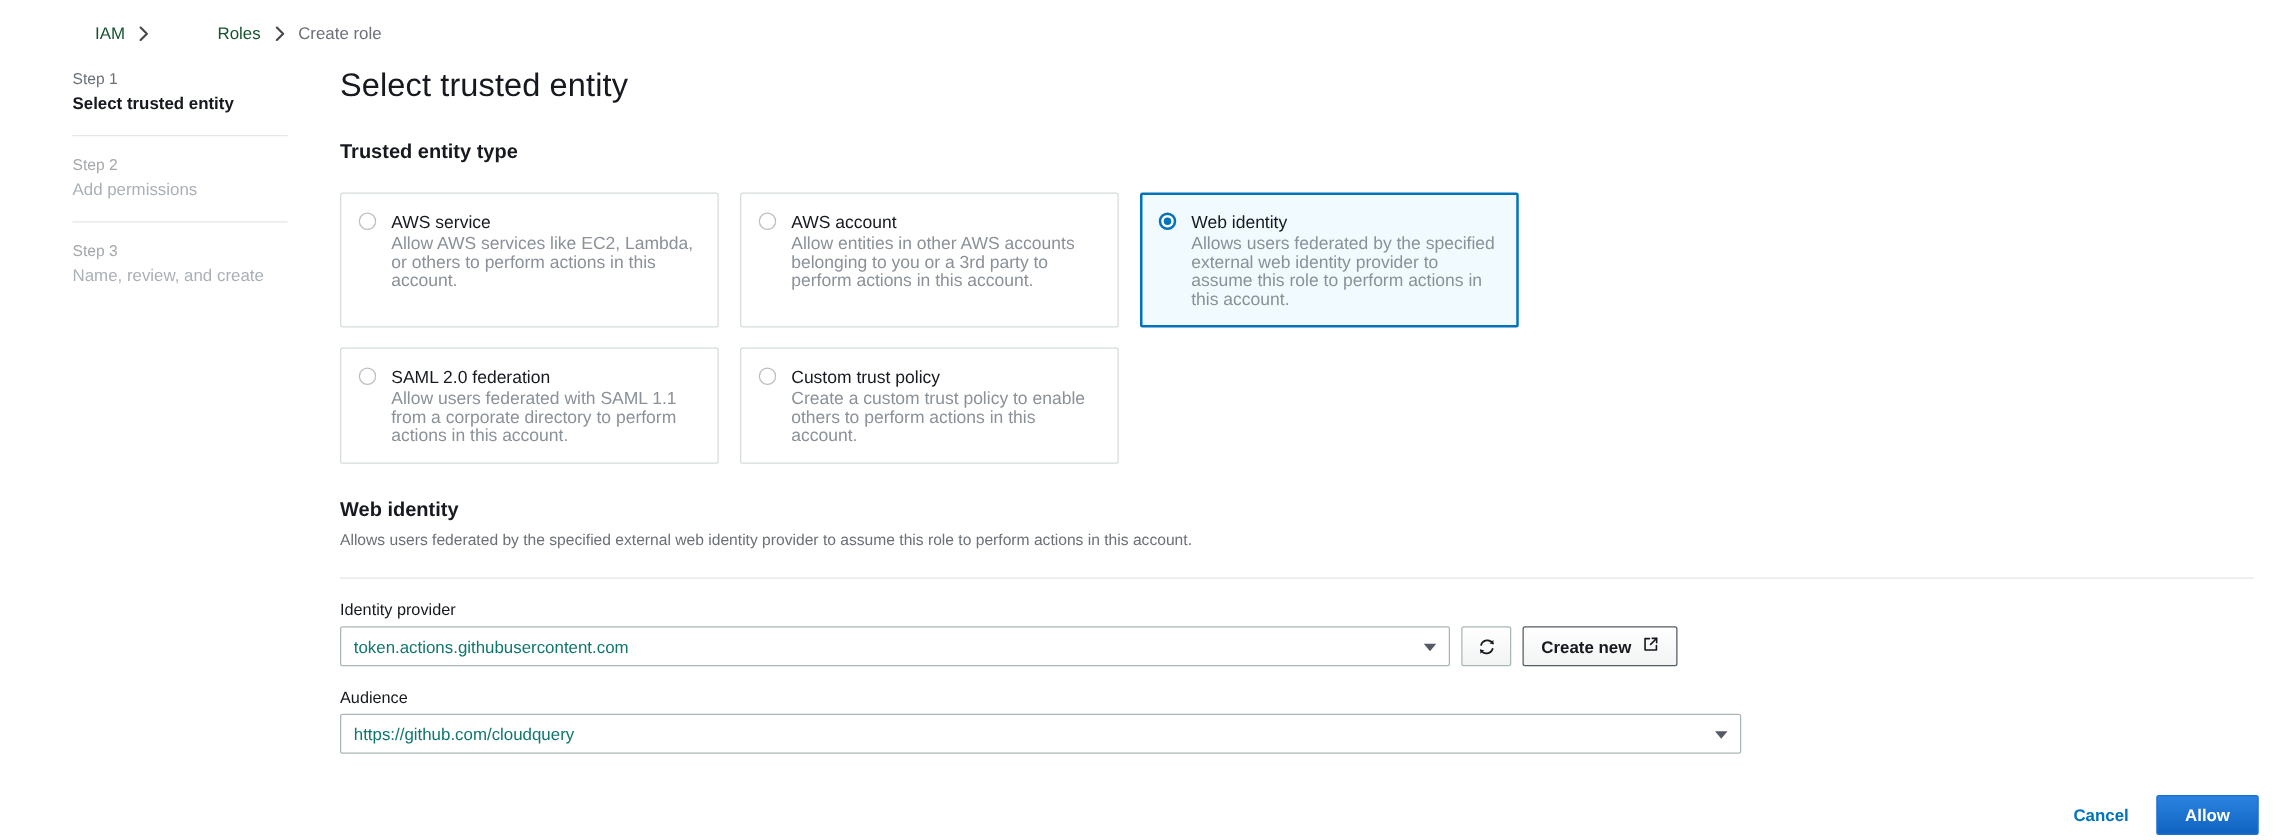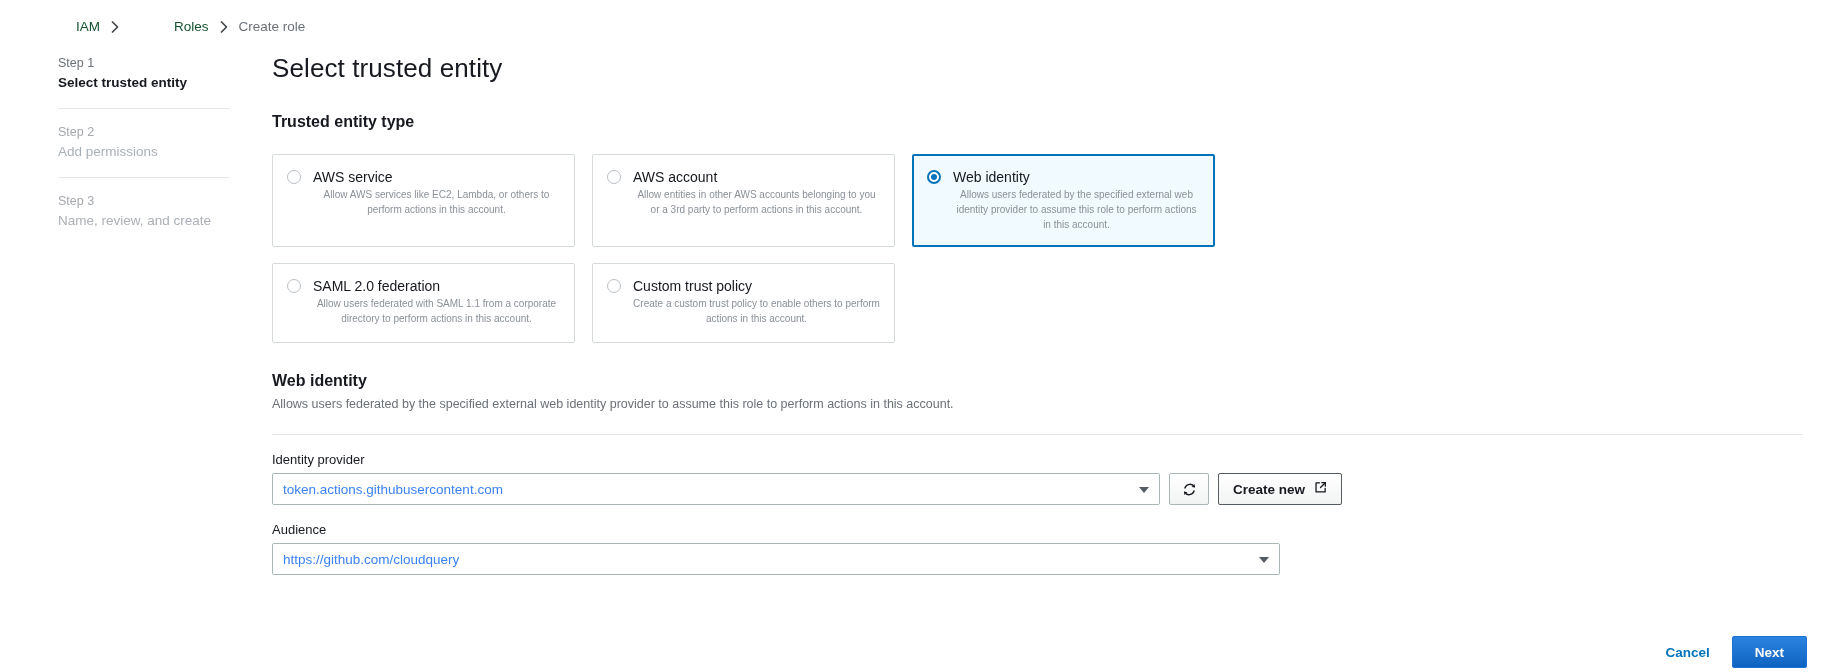--- a/index.html
+++ b/index.html
@@ -155,24 +155,23 @@
     background: #0073bb;
   }
   .tile-body { flex: 1 1 auto; min-width: 0; }
   .tile-label {
     font-size: 14px;
     color: #16191f;
     line-height: 18px;
     margin-bottom: 1px;
   }
   .tile-desc {
-    font-size: 10px;
+    font-size: 14px;
     color: #8a9199;
     line-height: 15px;
-    text-align: center;
   }
 
   
   .sub-head {
     font-size: 16px;
     font-weight: bold;
     color: #16191f;
     margin: 28px 0 0 0;
     line-height: 20px;
   }
@@ -203,27 +202,27 @@
   .select-box {
     position: relative;
     height: 32px;
     border: 1px solid #aab7b8;
     border-radius: 2px;
     background: #fff;
     display: flex;
     align-items: center;
     padding: 0 30px 0 10px;
     font-size: 13.5px;
-    color: #3b82f6;
+    color: #0f766e;
     cursor: pointer;
     white-space: nowrap;
     overflow: hidden;
   }
   .select-box.idp { width: 888px; }
-  .select-box.aud { width: 1008px; }
+  .select-box.aud { width: 1121px; }
   .caret {
     position: absolute;
     right: 10px;
     top: 50%;
     margin-top: -2px;
     width: 0; height: 0;
     border-left: 5px solid transparent;
     border-right: 5px solid transparent;
     border-top: 6px solid #545b64;
   }
@@ -420,14 +419,14 @@
     <div class="select-box aud">
       <span>https://github.com/cloudquery</span>
       <span class="caret"></span>
     </div>
   </div>
 
 </div>
 
 <div class="footer">
   <button class="link-btn">Cancel</button>
-  <button class="btn-primary blue">Next</button>
+  <button class="btn-primary blue">Allow</button>
 </div>
 
 </body></html>

